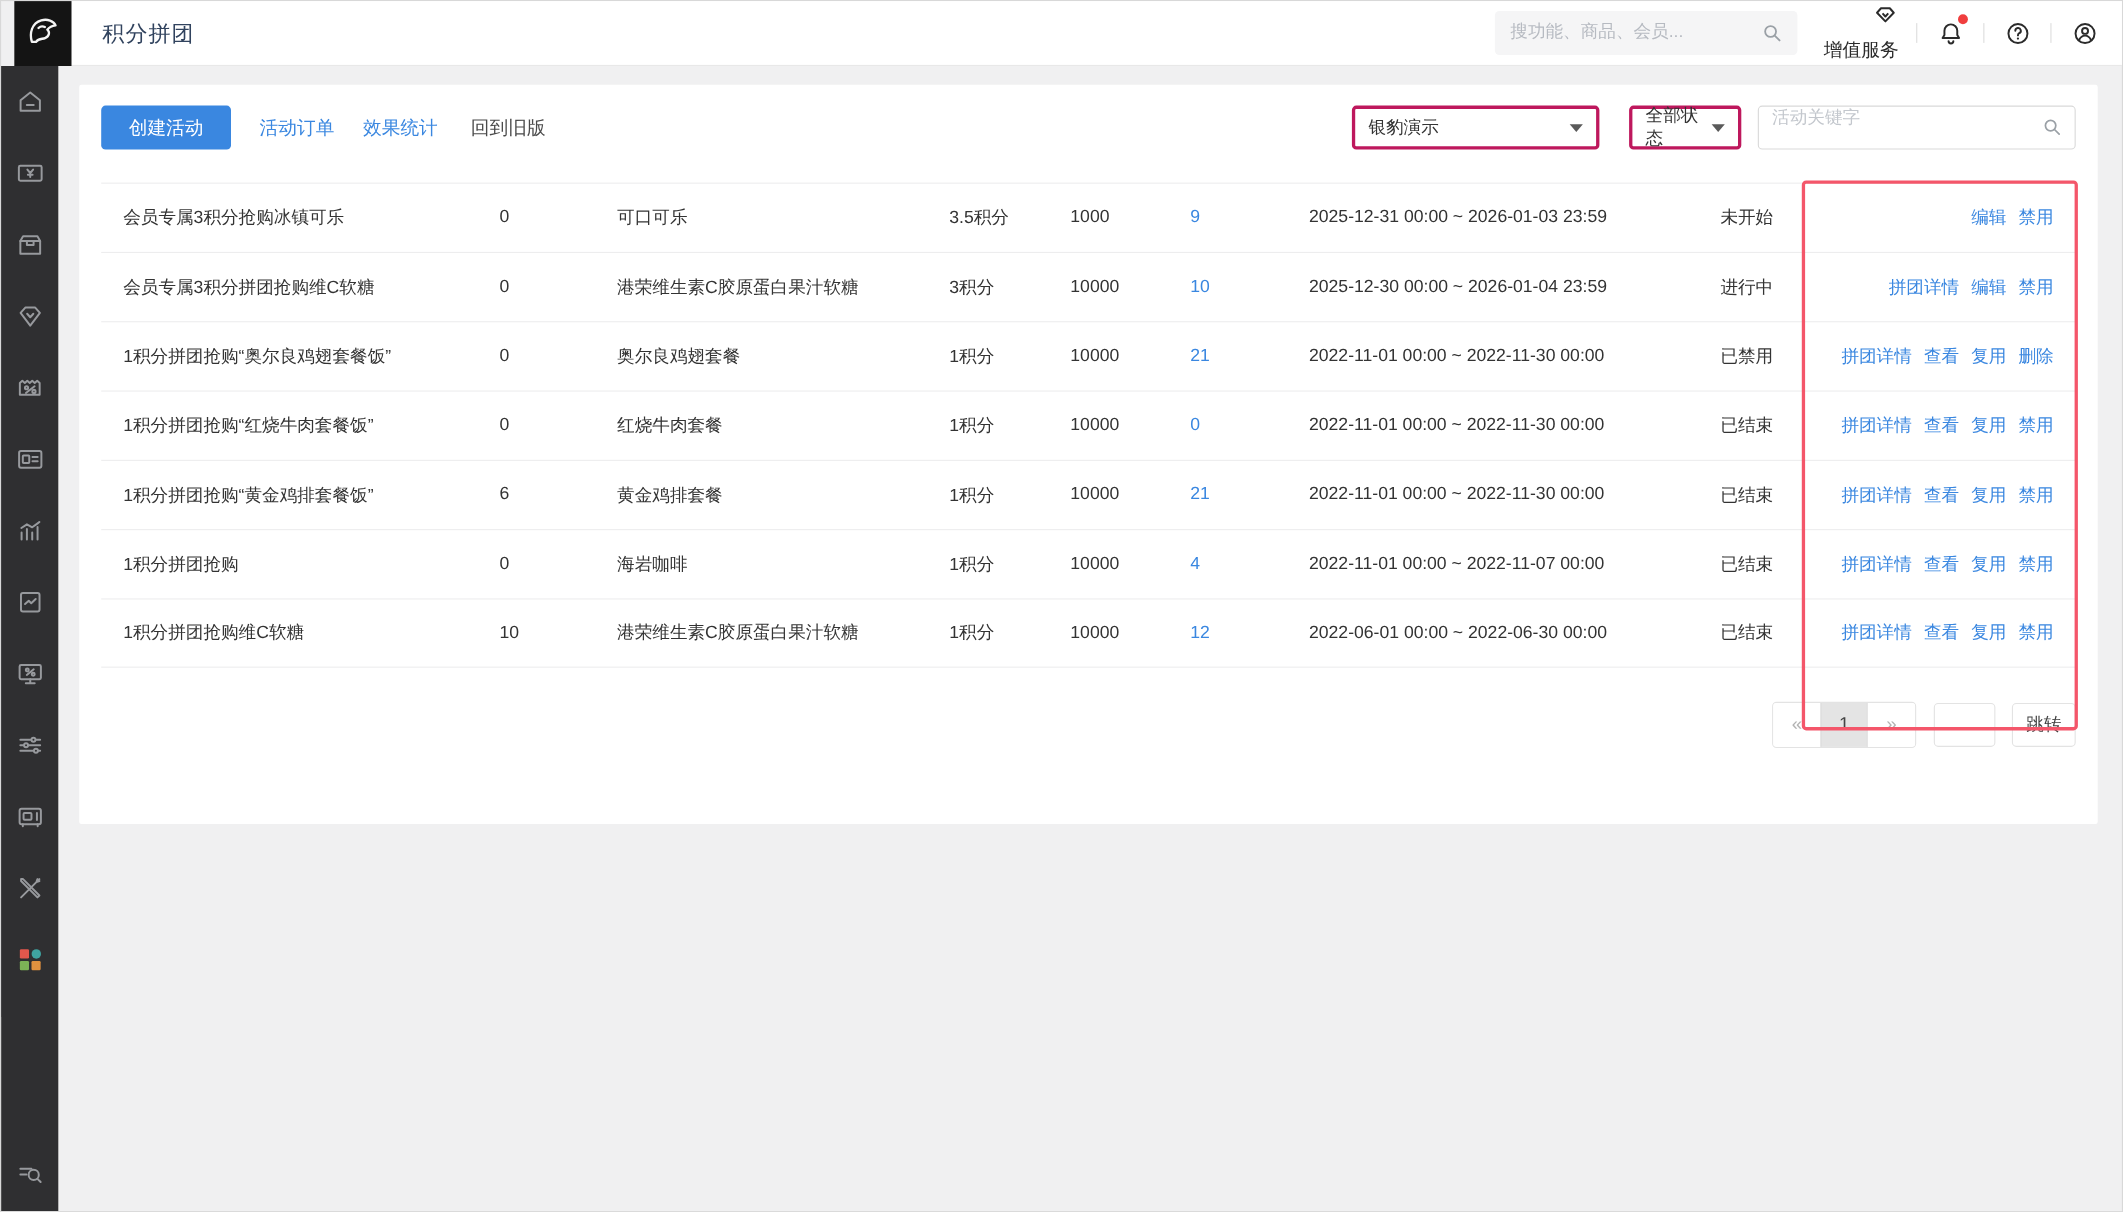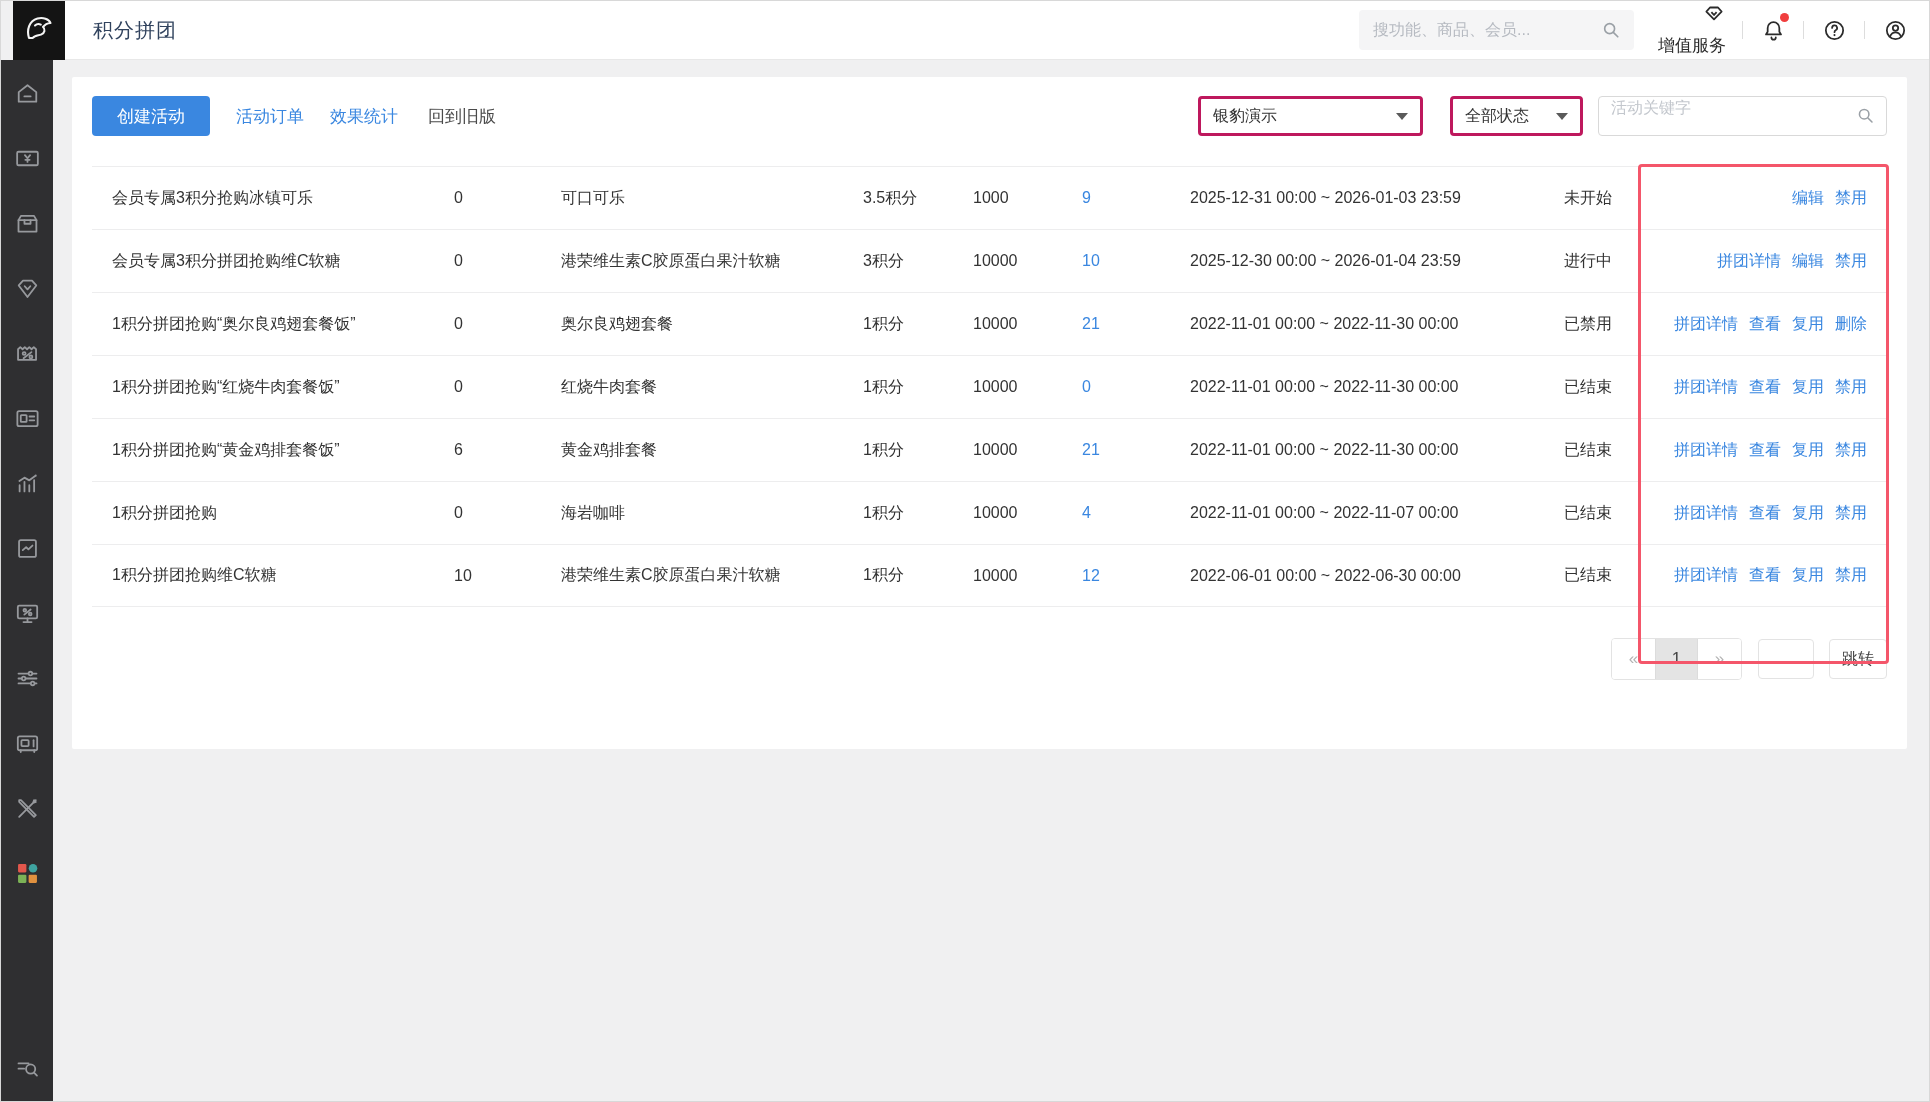--- a/index.html
+++ b/index.html
@@ -52,21 +52,21 @@
                  font-family:"Liberation Sans","DejaVu Sans",sans-serif; }
   .tb-link { font-size:17px; color:var(--accent,#3a87e0); margin-left:26px; text-decoration:none; cursor:pointer; }
   .tb-link.plain { color:#4a4a4a; margin-left:30px; }
   .toolbar .spacer { flex:1; }
   .select-box { height:40px; border:3px solid #be185d; border-radius:4px; background:#fff;
                 display:flex; align-items:center; justify-content:space-between;
                 padding:0 12px; font-size:16px; color:#333; cursor:pointer; }
   .select-box .caret { width:0; height:0; border-left:6px solid transparent; border-right:6px solid transparent;
                        border-top:7px solid #5a5a5a; margin-left:10px; }
   .sel-store { width:225px; margin-right:27px; }
-  .sel-status { width:133px; margin-right:15px;text-align:center; }
+  .sel-status { width:102px; margin-right:15px; }
   .kw-box { position:relative; width:289px; height:40px; }
   .kw-box input { width:100%; height:100%; border:1px solid #d9d9d9; border-radius:4px; outline:none;
                   padding:0 38px 16px 12px; font-size:16px; color:#333;
                   font-family:"Liberation Sans","DejaVu Sans",sans-serif; }
   .kw-box input::placeholder { color:#c3c7cd; }
   .kw-box .mag { position:absolute; right:11px; top:9px; width:21px; height:21px; color:#9aa0a6; }
 
   
   .table-wrap { position:relative; margin:30px 20px 0 20px;
                 --cols:362px 107px 302px 110px 109px 108px 374px 74px 1fr; }

